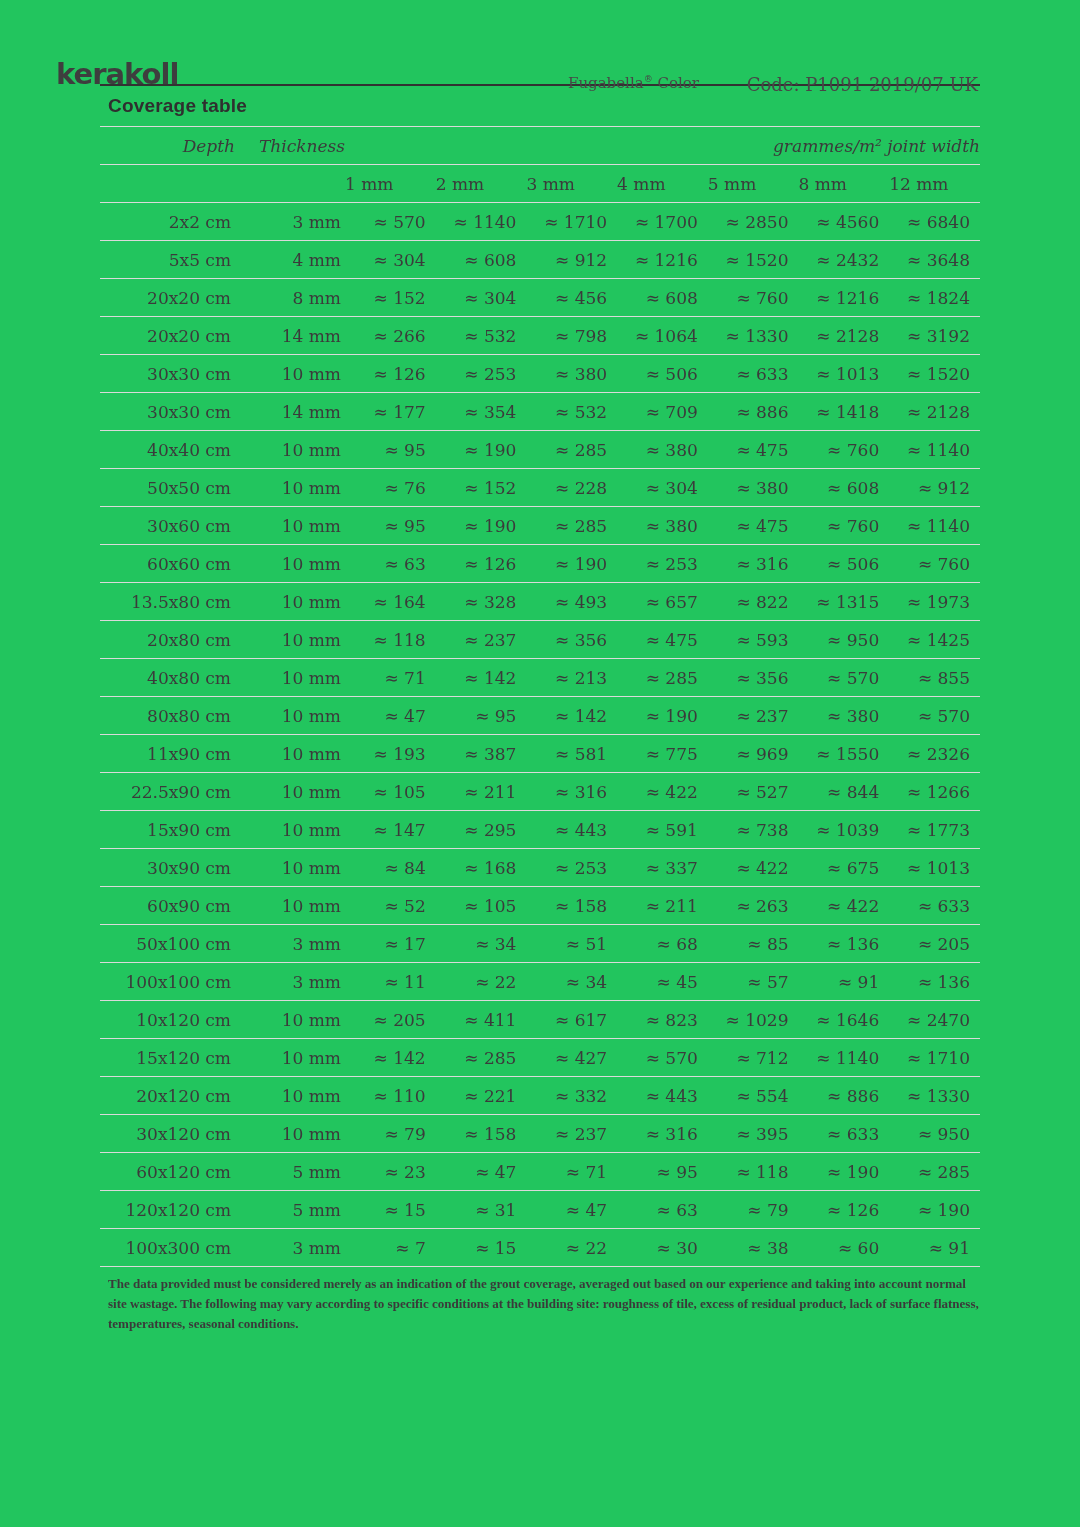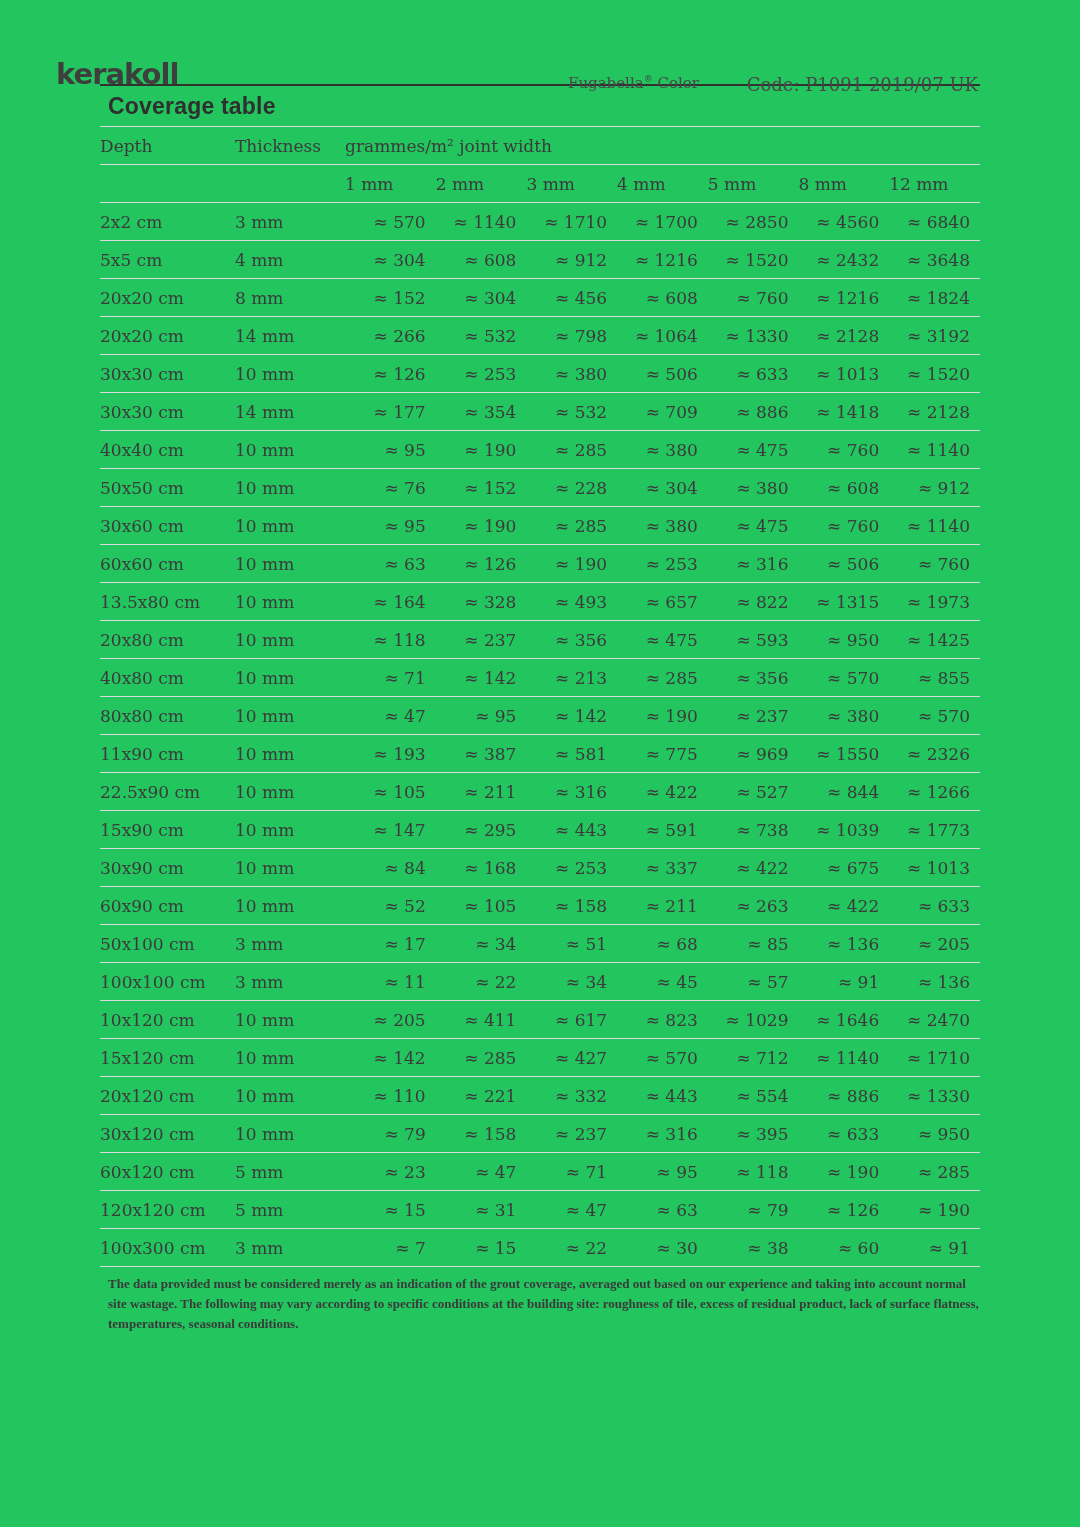--- a/index.html
+++ b/index.html
@@ -33,35 +33,35 @@
   
   .content{margin:0 100px;}
   .top-rule{border-top:2px solid #323232;height:0;}
   .section-row{
     height:40px;border-bottom:1px solid #dadada;
     display:flex;align-items:center;
   }
   .section-title{
     margin:0;padding-left:8px;
     font-family:"Liberation Sans","DejaVu Sans",sans-serif;
-    font-weight:bold;font-size:23px;letter-spacing:.2px;color:#2f2f2f;
+    font-weight:bold;font-size:19px;letter-spacing:.2px;color:#2f2f2f;
   }
   table.coverage{
     width:100%;border-collapse:collapse;table-layout:fixed;
   }
   col.c-depth{width:135px;}
   col.c-thick{width:110px;}
   th,td{
     font-weight:normal;font-size:17px;color:#3b3b3b;
     height:37px;border-bottom:1px solid #dadada;
     padding:0;white-space:nowrap;overflow:hidden;
   }
-  tr.group-row th.gh{text-align:left;}
+  tr.group-row th.gh{text-align:right;font-style:italic;}
   tr.cols-row th{text-align:left;padding-right:10px;}
-  td.depth,td.thick{padding-right:4px;}
+  td.depth,td.thick{text-align:right;padding-right:4px;}
   td.val{text-align:right;padding-right:10px;}
   .footnote{
     margin:7px 0 0 0;padding-left:8px;
     font-family:"Liberation Serif",serif;font-weight:bold;
     font-size:13px;line-height:1.55;color:#3a3a3a;
   }
 </style>
 </head>
 <body>
 

